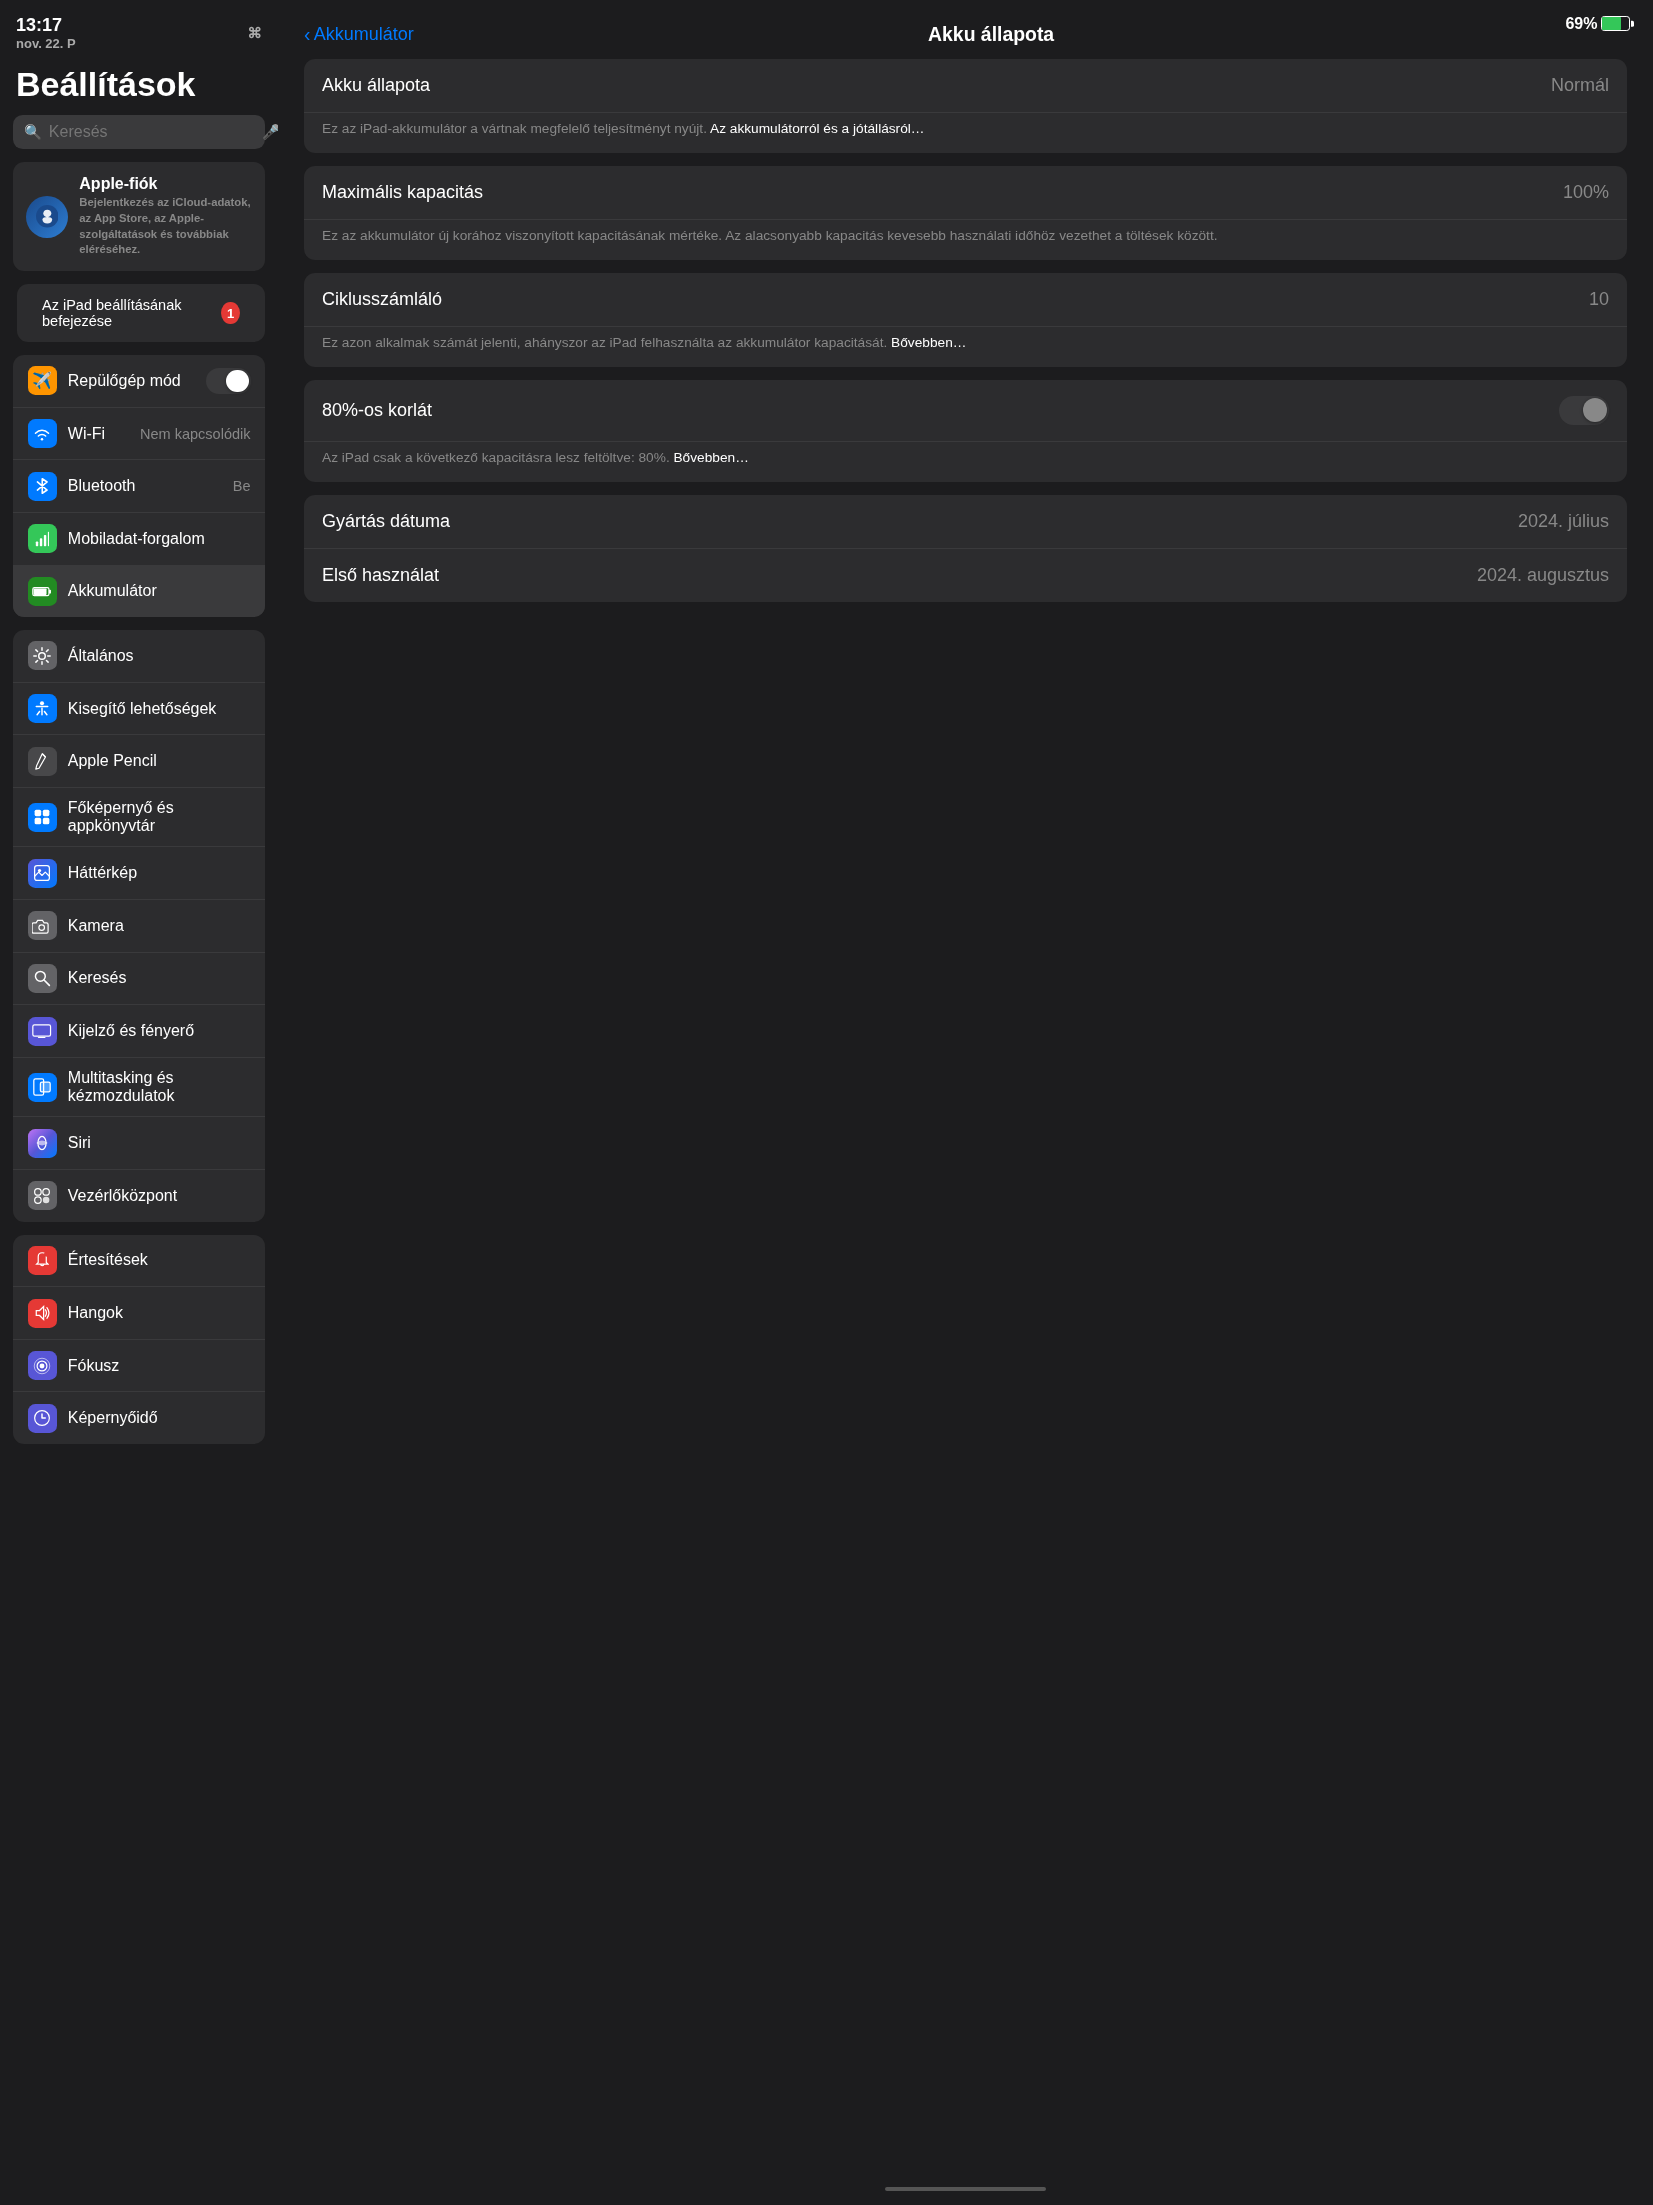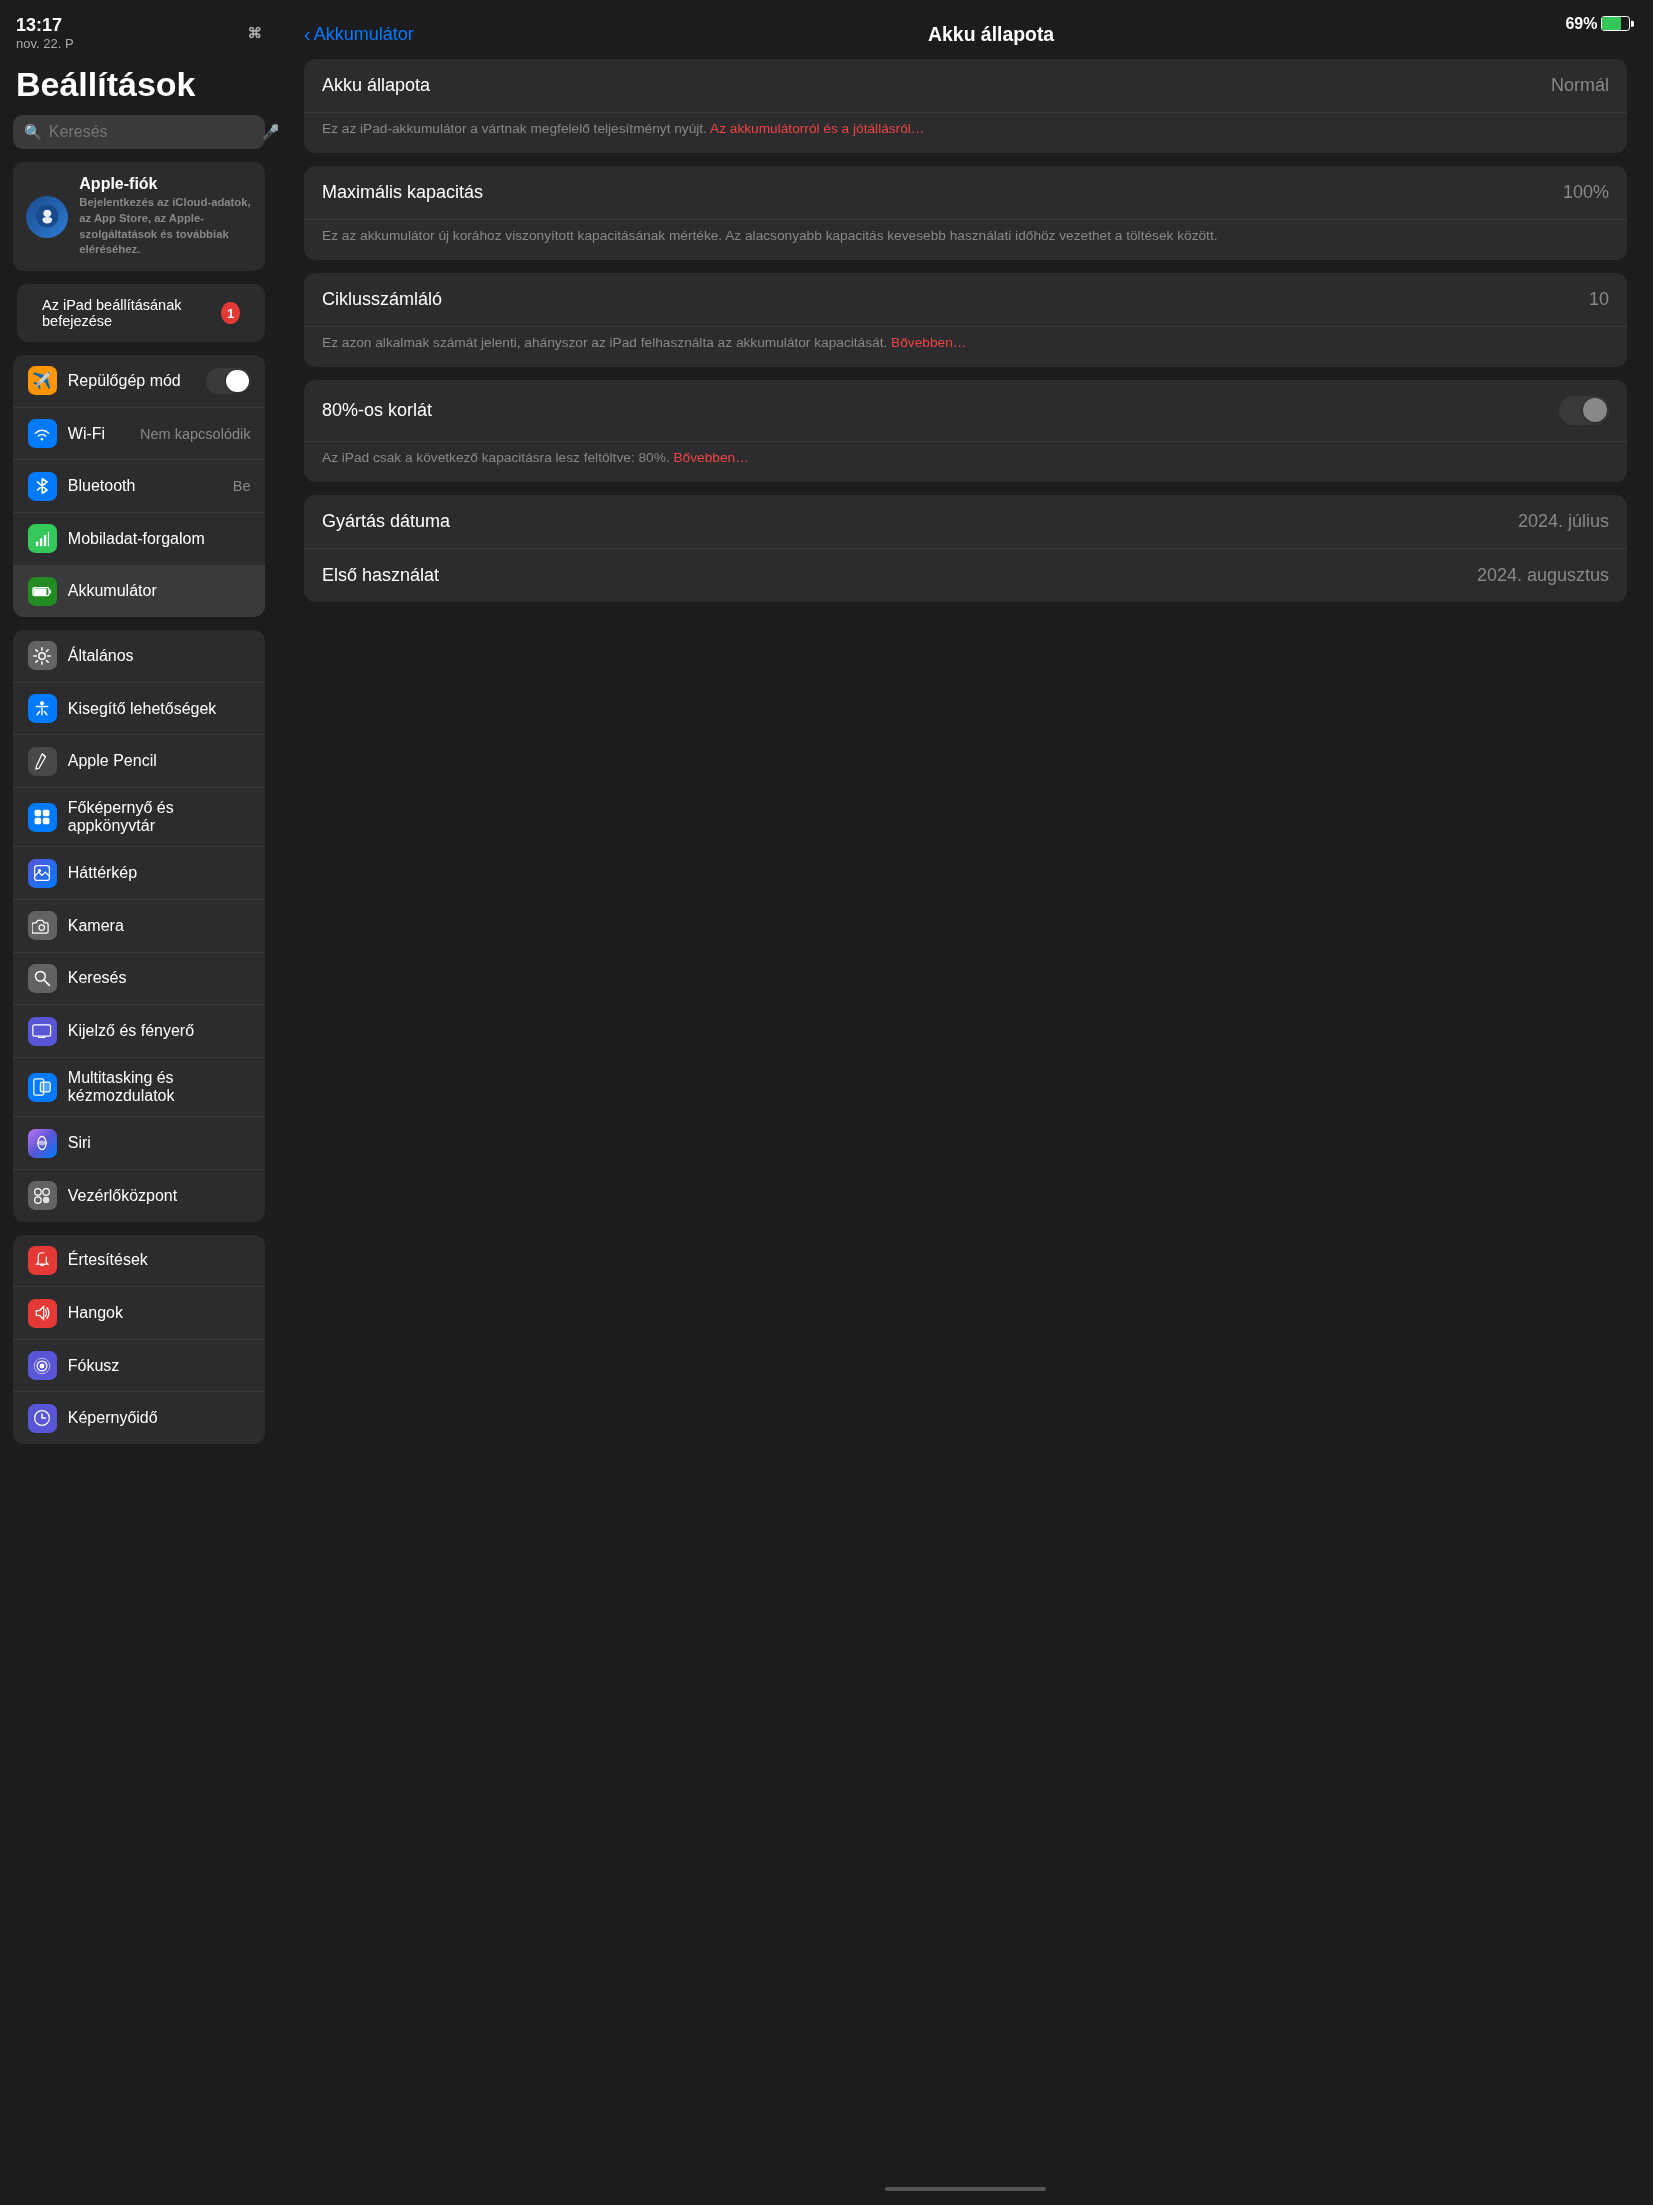--- a/index.html
+++ b/index.html
@@ -31,21 +31,21 @@
       justify-content: space-between;
       align-items: center;
       padding: 14.5px 16px 6.5px 16px;
       font-size: 14.5px;
       font-weight: 600;
       color: #fff;
     }
 
     .status-bar-left { display: flex; flex-direction: column; }
     .status-bar-time { font-size: 18px; font-weight: 700; }
-    .status-bar-date { font-size: 13px; font-weight: 400; color: #aaa; }
+    .status-bar-date { font-size: 13px; font-weight: 700; color: #aaa; }
     .cmd-icon { font-size: 14.5px; color: #aaa; }
 
     .sidebar-title {
       font-size: 34px;
       font-weight: 800;
       padding: 8px 16px 11.3px 16px;
       color: #fff;
     }
 
     .search-bar {
@@ -312,21 +312,21 @@
       right: 2.4px;
       box-shadow: 0 0.8px 3.2px rgba(0,0,0,0.4);
     }
 
     .desc-text {
       font-size: 13.7px;
       color: #888;
       padding: 6.5px 18px 13px 18px;
       line-height: 1.5;
     }
-    .desc-link { color: #ef4444; }
+    .desc-link { color: #ffffff; }
 
     .content-card-with-desc {
       background: #2c2c2e;
       border-radius: 11.3px;
       overflow: hidden;
     }
 
     .bottom-home-indicator {
       height: 32px;
       display: flex;

